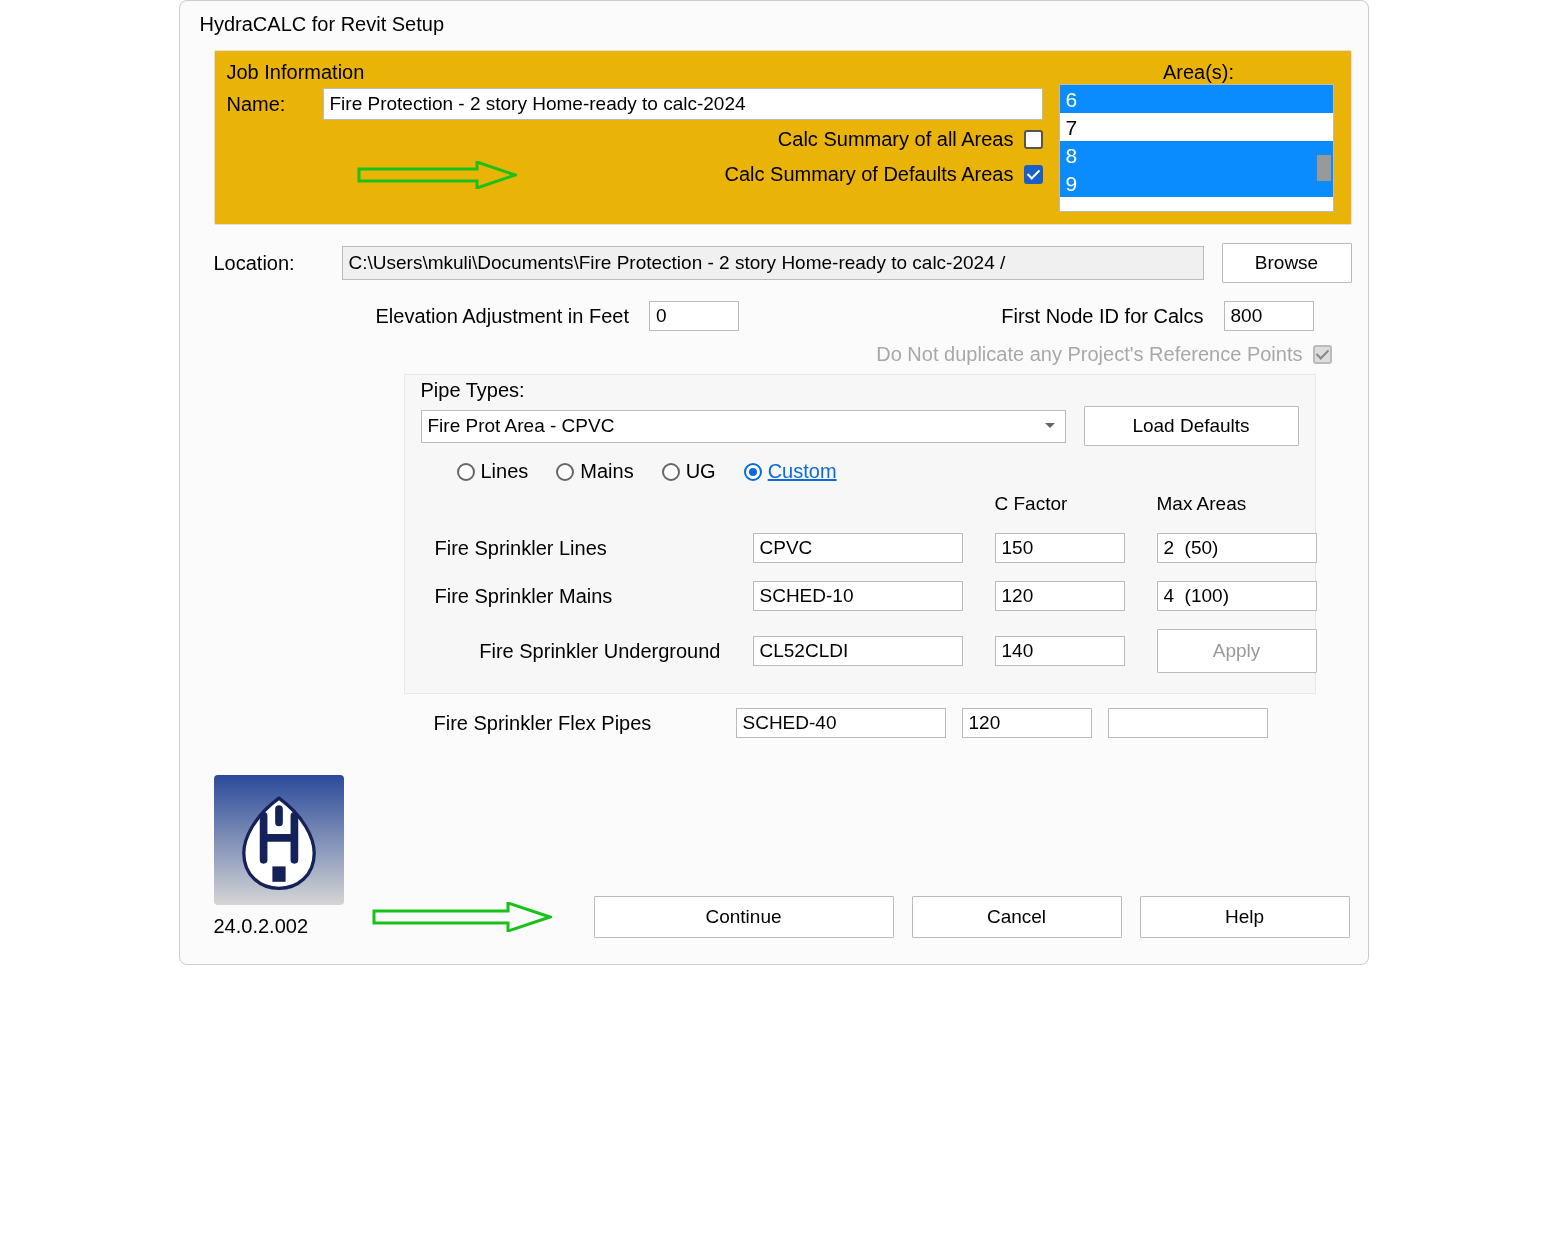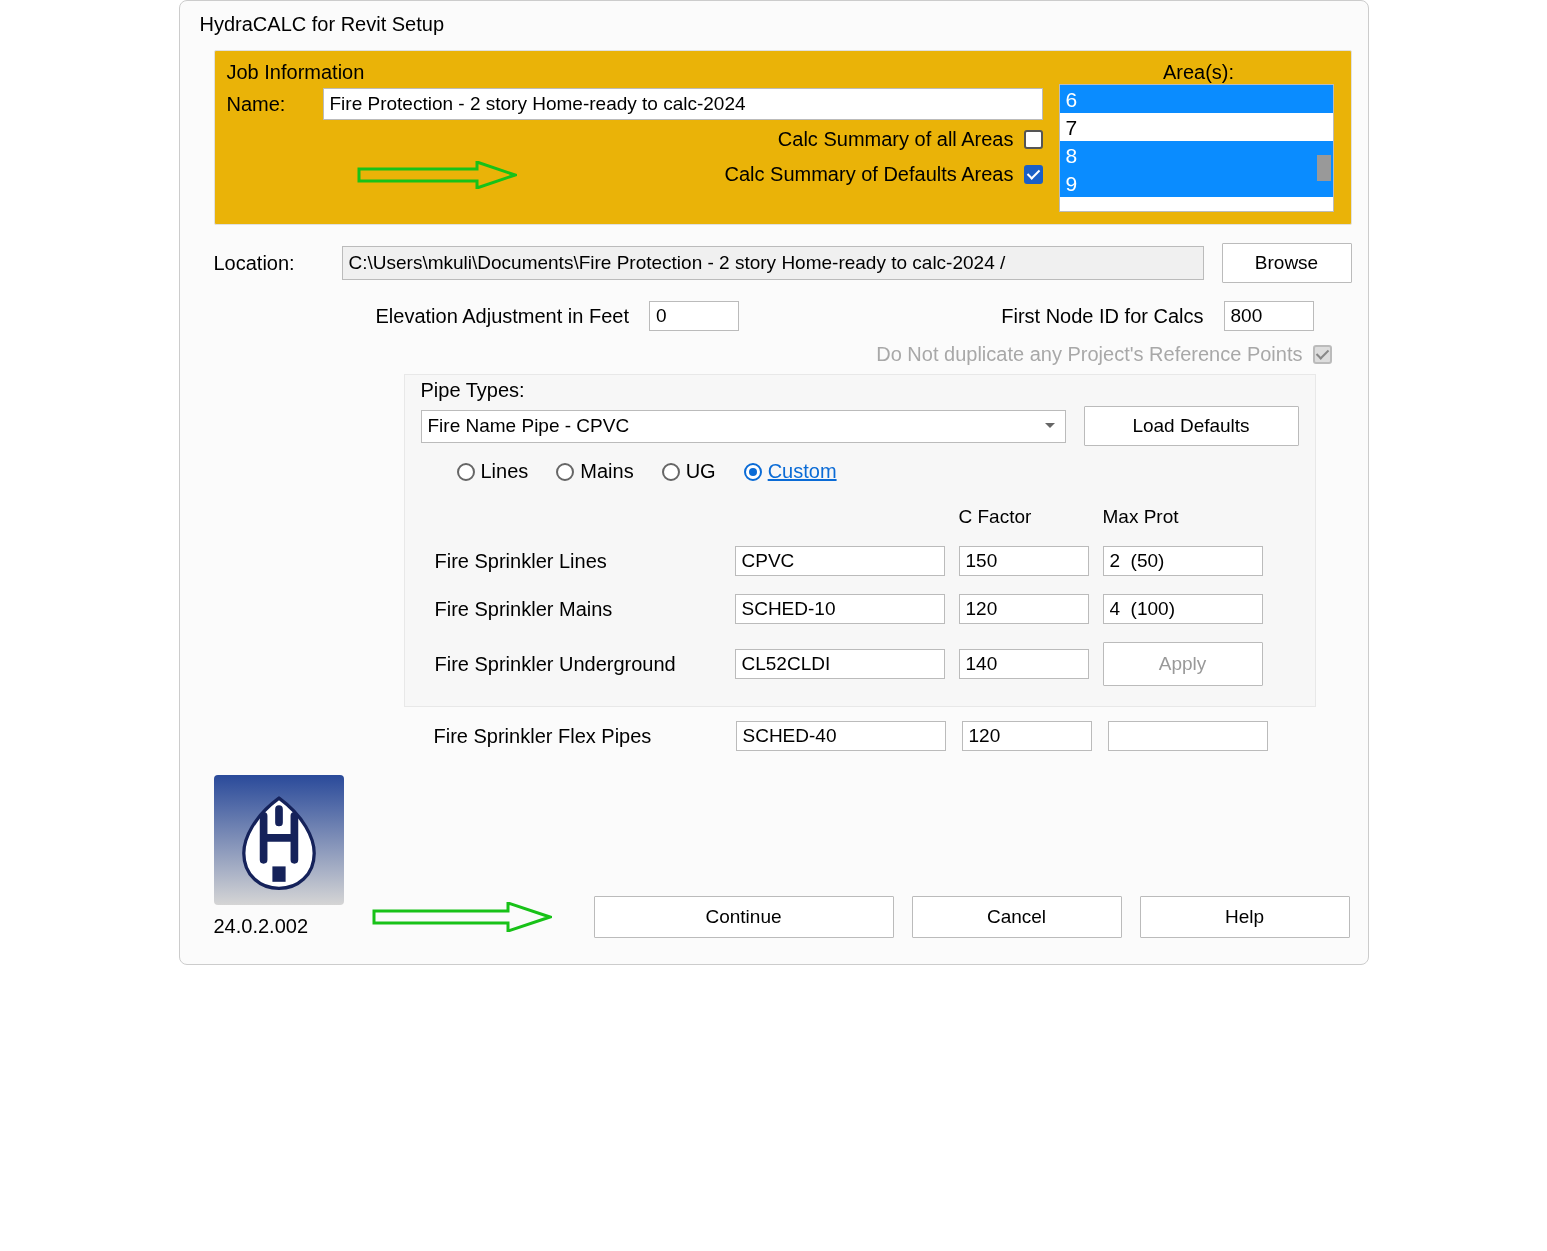--- a/index.html
+++ b/index.html
@@ -163,23 +163,23 @@
   .pipe-section {
     border: 1px solid #e8e8e8;
     background: #f7f7f7;
     margin-left: 208px;
     padding: 4px 16px 20px 16px;
     width: 912px;
   }
   .pipe-grid {
     display: grid;
     grid-template-columns: 300px 210px 130px 160px;
-    gap: 18px 14px;
+    gap: 18px 32px;
     align-items: center;
-    margin-top: 23px;
+    margin-top: 10px;
   }
   .pipe-grid .hdr { font-size: 19px; }
   .flex-row {
     margin-left: 208px;
     padding: 14px 16px 0 16px;
     width: 912px;
     display: grid;
     grid-template-columns: 300px 210px 130px 160px;
     gap: 18px 16px;
     align-items: center;
@@ -272,48 +272,48 @@
 
   <div class="row" style="justify-content:flex-end; margin:12px 20px 8px 0; gap:10px;">
     <span class="label disabled-text">Do Not duplicate any Project's Reference Points</span>
     <span class="checkbox disabled checked"></span>
   </div>
 
   <div class="pipe-section">
     <div class="label">Pipe Types:</div>
     <div class="row" style="gap:18px; margin-top:4px;">
       <div class="dropdown" style="flex:1;">
-        <span>Fire Name Pipe - CPVC</span>
+        <span>Fire Prot Area - CPVC</span>
       </div>
       <button class="button wide">Load Defaults</button>
     </div>
     <div class="row" style="gap:28px; margin:14px 0 0 36px;">
       <span><span class="radio"></span><span class="label">Lines</span></span>
       <span><span class="radio"></span><span class="label">Mains</span></span>
       <span><span class="radio"></span><span class="label">UG</span></span>
       <span><span class="radio checked"></span><span class="label" style="color:#0a6bd6; font-weight:500;text-decoration:underline;">Custom</span></span>
     </div>
 
     <div class="pipe-grid">
       <span></span>
         <span></span>
       <span class="hdr">C Factor</span>
-      <span class="hdr">Max Prot</span>
+      <span class="hdr">Max Areas</span>
 
       <span class="label" style="padding-left:14px;">Fire Sprinkler Lines</span>
       <input class="textbox" value="CPVC" style="">
       <input class="textbox" value="150" style="">
       <input class="textbox" value="2  (50)" style="">
 
       <span class="label" style="padding-left:14px;">Fire Sprinkler Mains</span>
       <input class="textbox" value="SCHED-10" style="">
       <input class="textbox" value="120" style="">
       <input class="textbox" value="4  (100)" style="">
 
-      <span class="label" style="padding-left:14px;">Fire Sprinkler Underground</span>
+      <span class="label" style="padding-left:14px;text-align:right;">Fire Sprinkler Underground</span>
       <input class="textbox" value="CL52CLDI" style="">
       <input class="textbox" value="140" style="">
       <button class="button" style="width:160px; height:44px;" disabled="">Apply</button>
     </div>
   </div>
 
   <div class="flex-row">
     <span class="label" style="padding-left:14px;">Fire Sprinkler Flex Pipes</span>
     <input class="textbox" value="SCHED-40" style="">
     <input class="textbox" value="120" style="">

